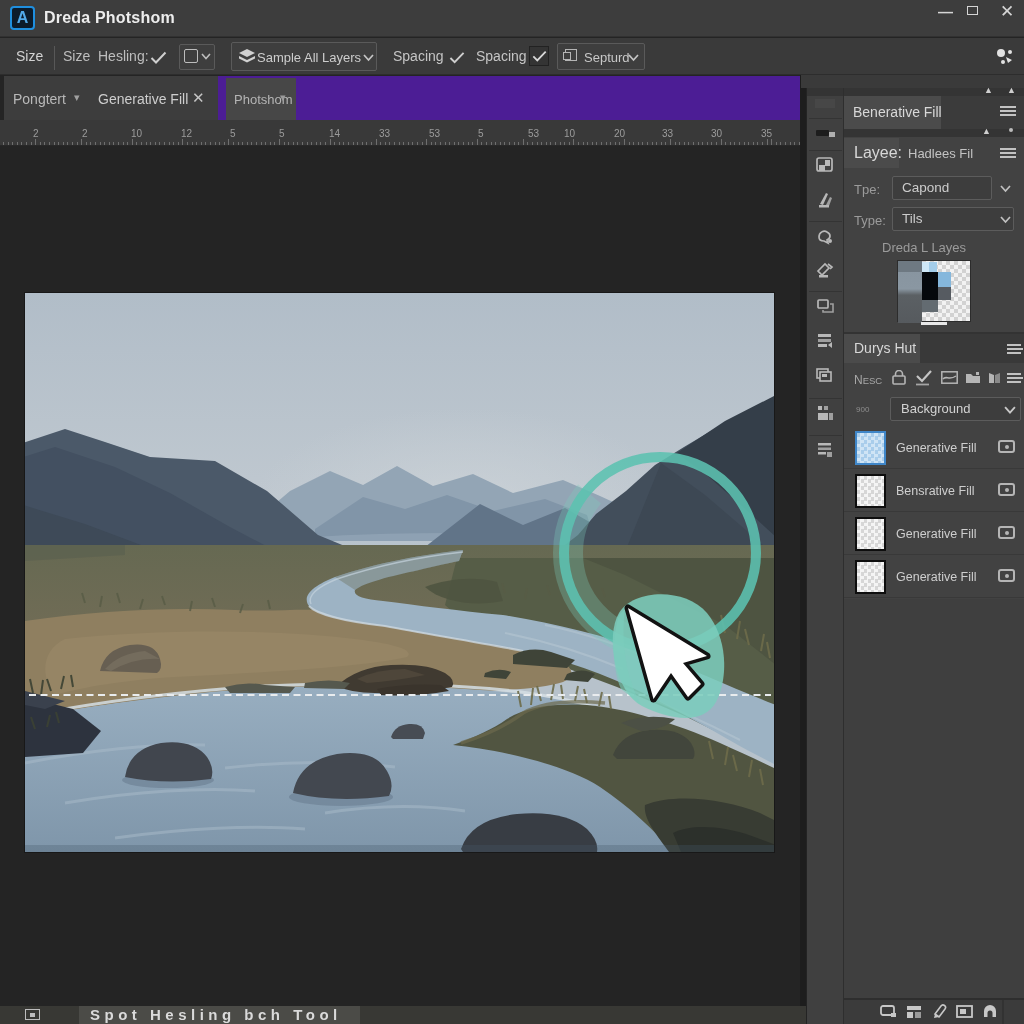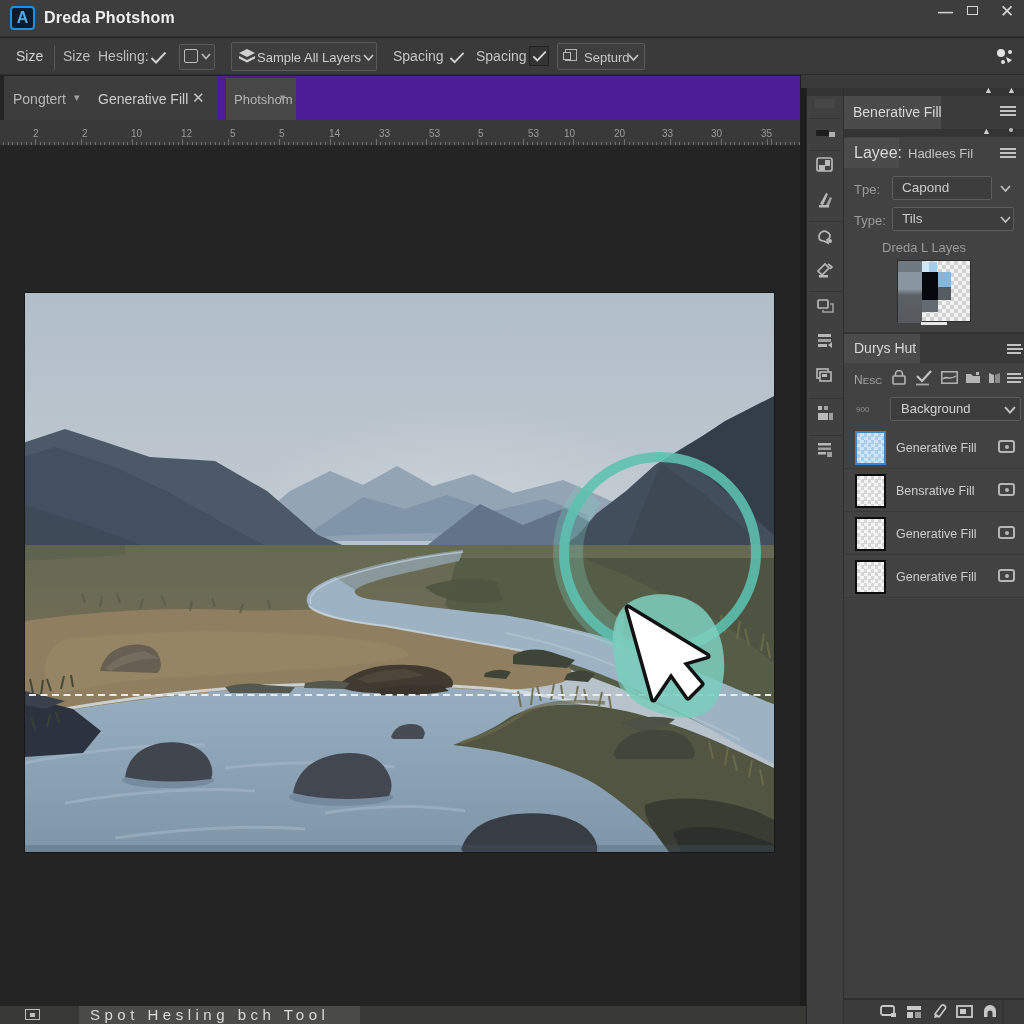--- a/index.html
+++ b/index.html
@@ -22,21 +22,21 @@
   #tabrow { left:4px; top:76px; width:801px; height:44px; background:#4c1d95; }
   #tab1 { left:0; top:0; width:214px; height:44px; background:#3d3d3d; }
   #tab2 { left:222px; top:2px; width:70px; height:42px; background:#474747; }
   
   #ruler { left:0; top:120px; width:801px; height:26px; background:#393939; border-bottom:1px solid #282828; }
   
   #paste { left:0; top:147px; width:801px; height:859px; background:#242424; }
   #canvas { left:25px; top:293px; width:749px; height:559px; background:#b7c2cb; box-shadow:0 0 0 1px #181818; }
   
   #status { left:0; top:1006px; width:806px; height:18px; background:#383834; }
-  #statbox { left:79px; top:0px; width:281px; height:18px; background:#4b4b47; color:#dadada; font-size:15px; letter-spacing:4.5px; padding-left:11px; line-height:18px; white-space:nowrap; overflow:hidden;}
+  #statbox { left:79px; top:0px; width:281px; height:18px; background:#4b4b47; color:#dadada; font-size:15px; letter-spacing:4.5px; padding-left:11px; line-height:18px; white-space:nowrap; overflow:hidden;font-weight:bold;}
   
   #toolstrip { left:806px; top:88px; width:38px; height:936px; background:#404040; border-left:1px solid #232323; border-right:1px solid #2e2e2e;}
   
   #rtop { left:801px; top:75px; width:223px; height:13px; background:#3a3a3a; }
   #panel { left:844px; top:88px; width:180px; height:936px; background:#424242; }
   .darkstrip { position:absolute; left:0; width:180px; height:8px; background:#343434; }
   .hdrtab { position:absolute; background:#4b4b4b; color:#d8d8d8; font-size:14px; white-space:nowrap; }
   .menu3 { position:absolute; width:16px; height:10px; border-top:2px solid #c2c2c2; border-bottom:2px solid #c2c2c2; }
   .menu3:after { content:""; position:absolute; left:0; top:2px; width:16px; height:2px; background:#c2c2c2; }
   .plabel { position:absolute; color:#9b9b9b; font-size:13px; }

